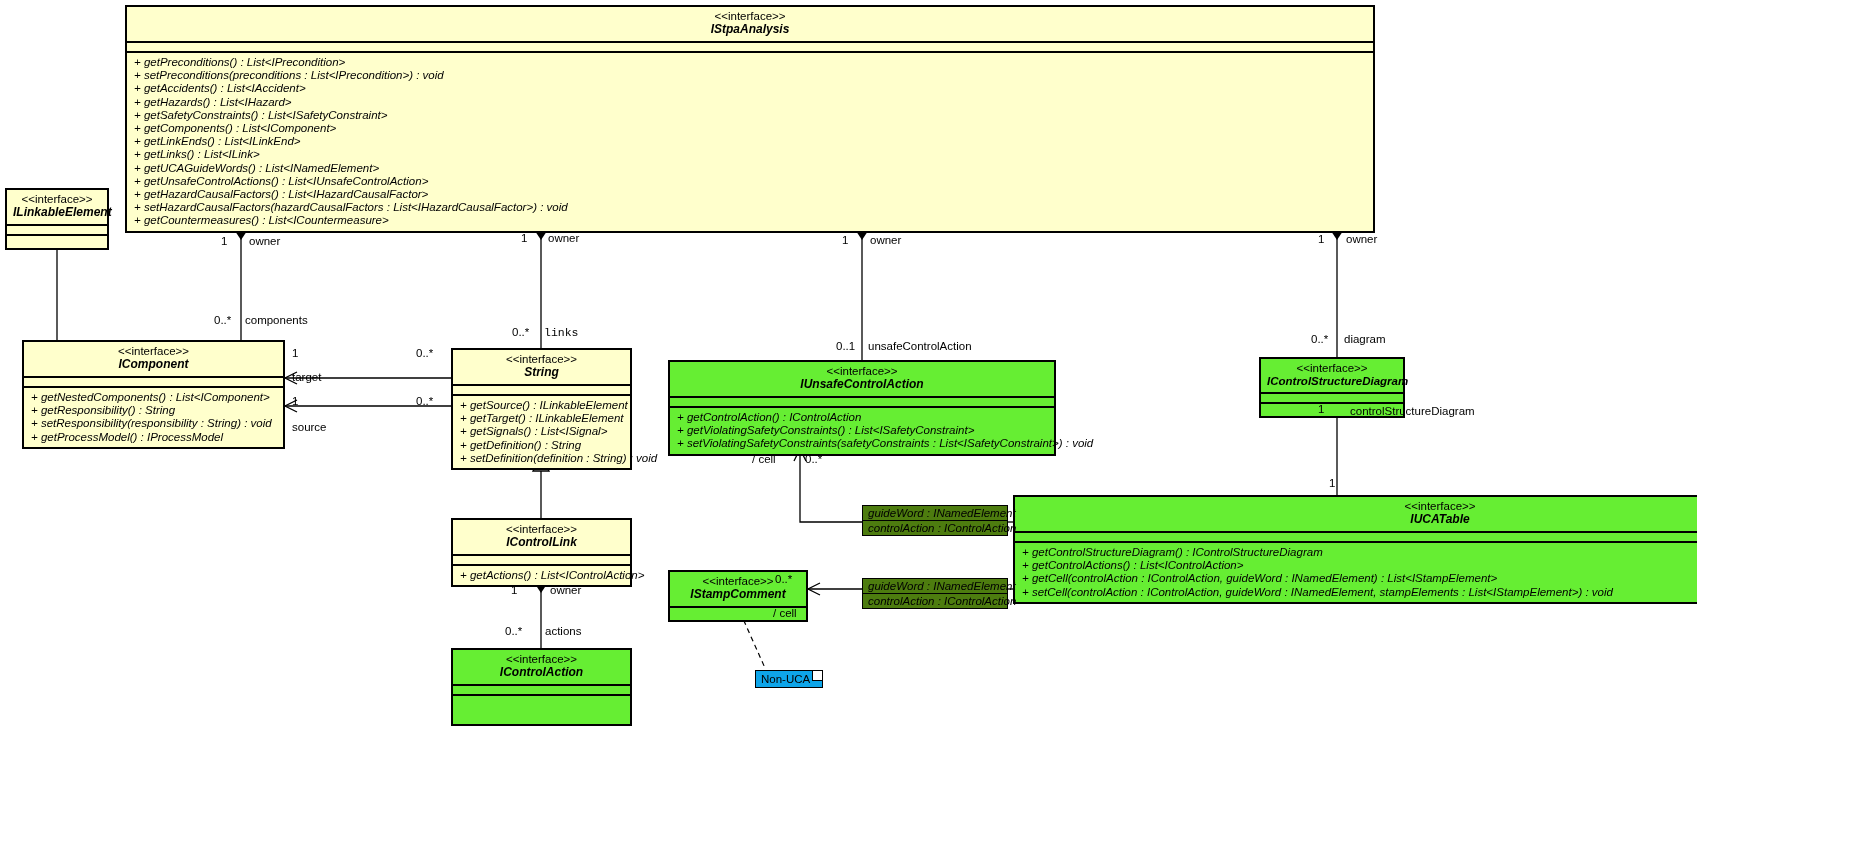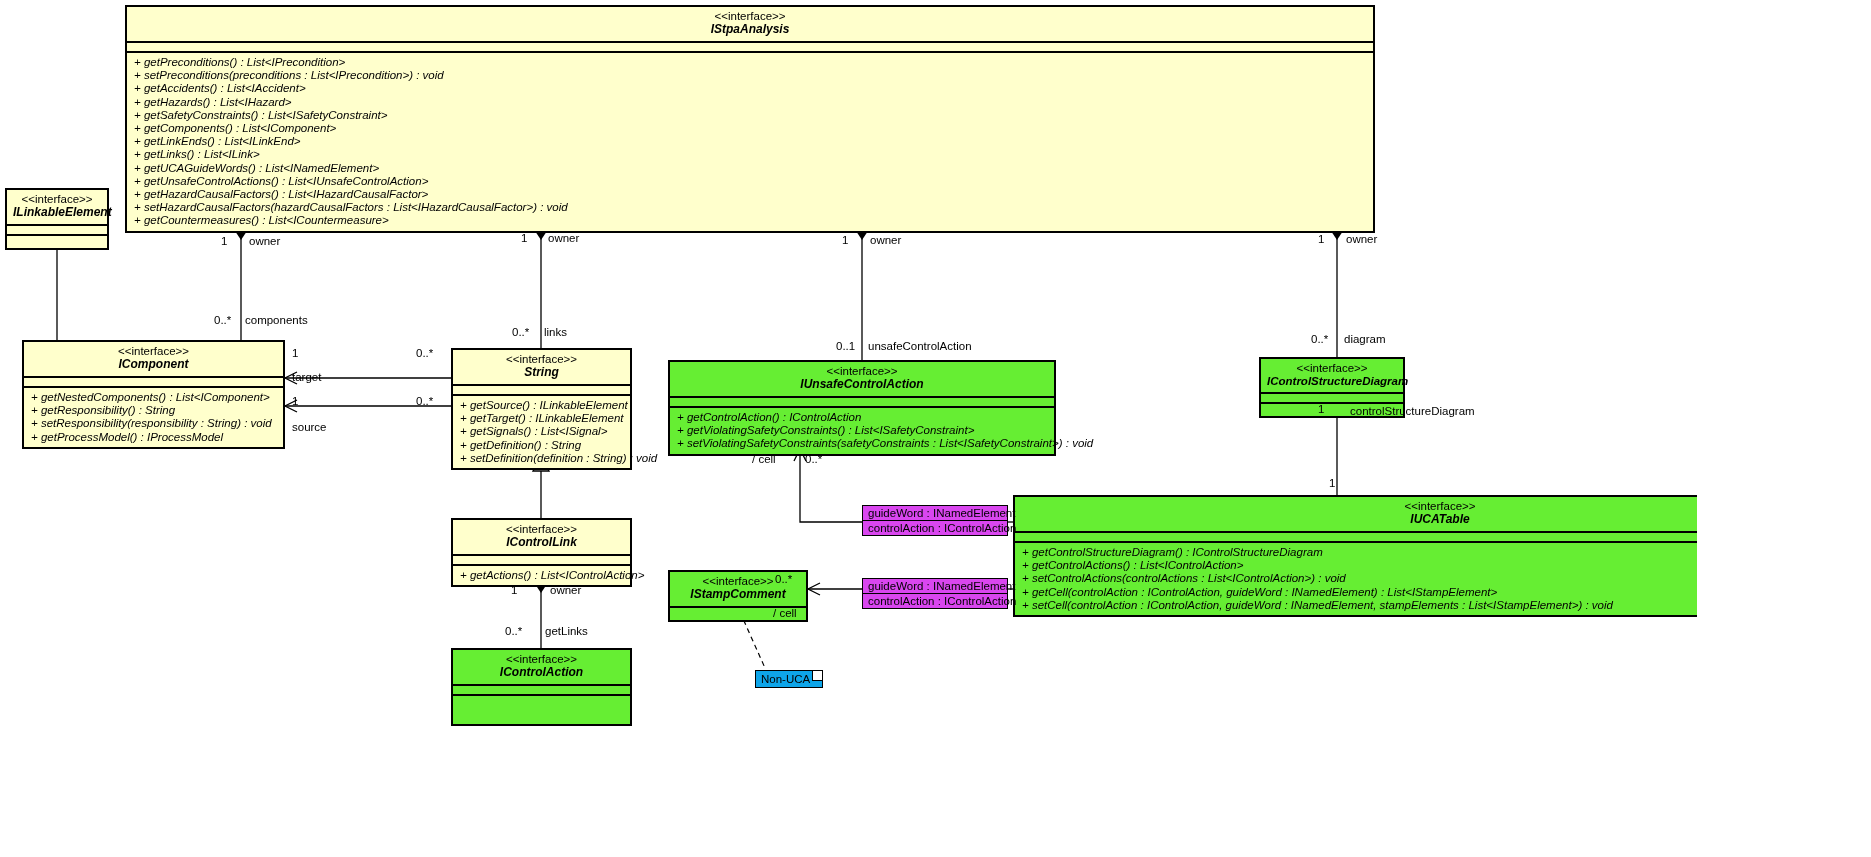--- a/index.html
+++ b/index.html
@@ -20,21 +20,21 @@
   .uml .attrs{min-height:8px;}
   .uml .ops{padding:3px 5px 3px 7px;}
   .uml .op{font-size:11.5px;font-style:italic;color:#000;line-height:13.2px;
            white-space:nowrap;}
 
   
   .lbl{position:absolute;font-size:11.5px;color:#000;white-space:nowrap;}
   .mult{position:absolute;font-size:11.5px;color:#000;white-space:nowrap;}
 
   
-  .qual{position:absolute;border:1.5px solid #000;background:#d946ef;box-sizing:border-box;}
+  .qual{position:absolute;border:1.5px solid #000;background:#4d7c0f;box-sizing:border-box;font-style:italic;}
   .qual .qrow{font-size:11.5px;padding:1px 5px;white-space:nowrap;color:#000;}
   .qual .qrow+.qrow{border-top:1.5px solid #000;text-align:right;}
 
   
   .note{position:absolute;background:#0ea5e9;border:1px solid #000;
         font-size:11.5px;padding:2px 12px 2px 5px;color:#000;white-space:nowrap;
         box-sizing:border-box;}
   .note .fold{position:absolute;right:0;top:0;width:9px;height:9px;
         background:#ffffff;border-left:1px solid #000;border-bottom:1px solid #000;}
 </style>
@@ -193,21 +193,20 @@
 
   <div class="uml green" style="left:1013px;top:495px;width:854px;">
     <div class="hdr">
       <div class="stereo">&lt;&lt;interface&gt;&gt;</div>
       <div class="cname">IUCATable</div>
     </div>
     <div class="sep attrs"></div>
     <div class="sep ops">
       <div class="op">+ getControlStructureDiagram() : IControlStructureDiagram</div>
       <div class="op">+ getControlActions() : List&lt;IControlAction&gt;</div>
-      <div class="op">+ setControlActions(controlActions : List&lt;IControlAction&gt;) : void</div>
       <div class="op">+ getCell(controlAction : IControlAction, guideWord : INamedElement) : List&lt;IStampElement&gt;</div>
       <div class="op">+ setCell(controlAction : IControlAction, guideWord : INamedElement, stampElements : List&lt;IStampElement&gt;) : void</div>
     </div>
   </div>
 
   <div class="uml green" style="left:668px;top:570px;width:140px;">
     <div class="hdr">
       <div class="stereo">&lt;&lt;interface&gt;&gt;</div>
       <div class="cname">IStampComment</div>
     </div>
@@ -230,21 +229,21 @@
   </div>
 
   <div class="mult" style="left:221px;top:235px;">1</div>
   <div class="lbl" style="left:249px;top:235px;">owner</div>
   <div class="mult" style="left:214px;top:314px;">0..*</div>
   <div class="lbl" style="left:245px;top:314px;">components</div>
 
   <div class="mult" style="left:521px;top:232px;">1</div>
   <div class="lbl" style="left:548px;top:232px;">owner</div>
   <div class="mult" style="left:512px;top:326px;">0..*</div>
-  <div class="lbl" style="left:544px;top:326px;">links</div>
+  <div class="lbl" style="left:544px;top:326px;font-family:Liberation Mono, monospace;">links</div>
 
   <div class="mult" style="left:842px;top:234px;">1</div>
   <div class="lbl" style="left:870px;top:234px;">owner</div>
   <div class="mult" style="left:836px;top:340px;">0..1</div>
   <div class="lbl" style="left:868px;top:340px;">unsafeControlAction</div>
 
   <div class="mult" style="left:1318px;top:233px;">1</div>
   <div class="lbl" style="left:1346px;top:233px;">owner</div>
   <div class="mult" style="left:1311px;top:333px;">0..*</div>
   <div class="lbl" style="left:1344px;top:333px;">diagram</div>
@@ -252,21 +251,21 @@
   <div class="mult" style="left:292px;top:347px;">1</div>
   <div class="mult" style="left:416px;top:347px;">0..*</div>
   <div class="lbl" style="left:292px;top:371px;">target</div>
   <div class="mult" style="left:292px;top:395px;">1</div>
   <div class="mult" style="left:416px;top:395px;">0..*</div>
   <div class="lbl" style="left:292px;top:421px;">source</div>
 
   <div class="mult" style="left:511px;top:584px;">1</div>
   <div class="lbl" style="left:550px;top:584px;">owner</div>
   <div class="mult" style="left:505px;top:625px;">0..*</div>
-  <div class="lbl" style="left:545px;top:625px;">getLinks</div>
+  <div class="lbl" style="left:545px;top:625px;">actions</div>
 
   <div class="lbl" style="left:752px;top:453px;">/ cell</div>
   <div class="mult" style="left:805px;top:453px;">0..*</div>
 
   <div class="mult" style="left:775px;top:573px;">0..*</div>
   <div class="lbl" style="left:773px;top:607px;">/ cell</div>
 
   <div class="mult" style="left:1318px;top:403px;">1</div>
   <div class="lbl" style="left:1350px;top:405px;">controlStructureDiagram</div>
   <div class="mult" style="left:1329px;top:477px;">1</div>

